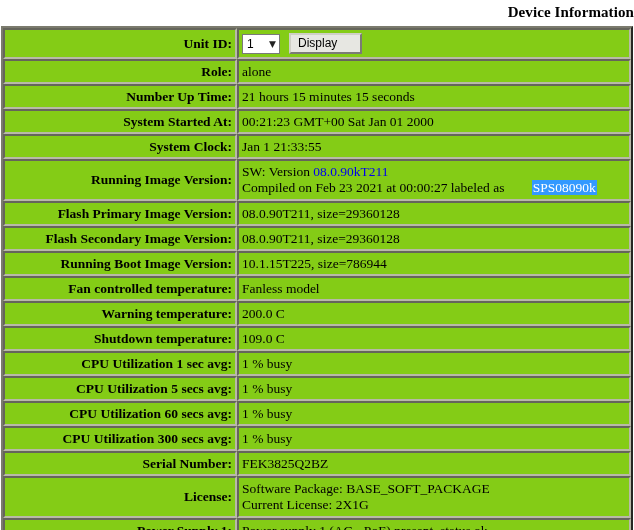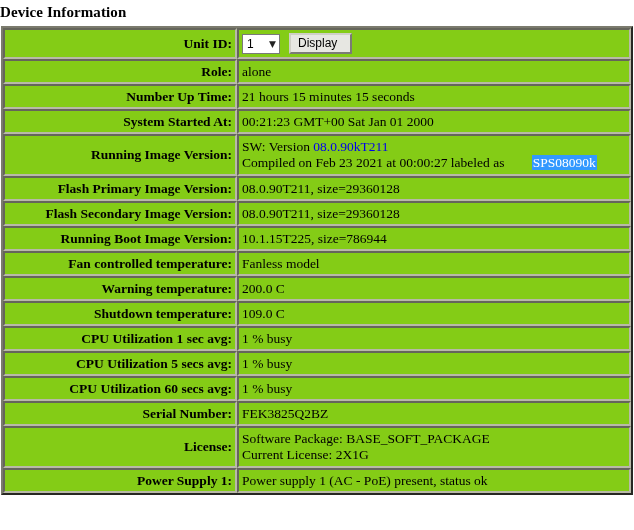--- a/index.html
+++ b/index.html
@@ -11,21 +11,21 @@
     height: 530px;
     overflow: hidden;
   }
   body {
     font-family: "Liberation Serif", "DejaVu Serif", serif;
     font-size: 13px;
     color: #000000;
   }
 
   .page-title {
-    text-align: left;
+    text-align: right;
     font-family: "Liberation Serif", "DejaVu Serif", serif;
     font-size: 15px;
     font-weight: bold;
     color: #000000;
     margin: 4px 0 5px 0;
     letter-spacing: 0.1px;
   }
 
   table.info-table {
     border-collapse: separate;
@@ -118,21 +118,21 @@
     color: #222;
     font-family: "DejaVu Sans", sans-serif;
   }
 
   button.display-button {
     font-family: "Liberation Sans", "DejaVu Sans", sans-serif;
     font-size: 12px;
     color: #000000;
     background: #e7e7e2;
     border: 2px outset #cfcfc6;
-    padding: 1px 13px 2px 7px;
+    padding: 1px 23px 2px 7px;
     height: 21px;
     line-height: 15px;
     border-radius: 0;
     cursor: pointer;
   }
 </style>
 </head>
 <body>
 
 <h1 class="page-title">Device Information</h1>
@@ -163,20 +163,24 @@
     <tr class="row-std">
       <td class="label-cell">Number Up Time:</td>
       <td class="value-cell">21 hours 15 minutes 15 seconds</td>
     </tr>
 
     <tr class="row-std">
       <td class="label-cell">System Started At:</td>
       <td class="value-cell">00:21:23 GMT+00 Sat Jan 01 2000</td>
     </tr>
 
+    <tr class="row-std">
+      <td class="label-cell">System Clock:</td>
+      <td class="value-cell">Jan 1 21:33:55</td>
+    </tr>
 
     <tr class="row-two">
       <td class="label-cell">Running Image Version:</td>
       <td class="value-cell">
         <span class="val-line">
           <span>SW: Version </span><span class="version-blue">08.0.90kT211</span>
         </span>
         <span class="val-line">
           <span>Compiled on Feb 23 2021 at 00:00:27 labeled as </span><span class="selected-text">SPS08090k</span>
         </span>
@@ -221,20 +225,24 @@
     <tr class="row-std">
       <td class="label-cell">CPU Utilization 5 secs avg:</td>
       <td class="value-cell">1 % busy</td>
     </tr>
 
     <tr class="row-std">
       <td class="label-cell">CPU Utilization 60 secs avg:</td>
       <td class="value-cell">1 % busy</td>
     </tr>
 
+    <tr class="row-std">
+      <td class="label-cell">CPU Utilization 300 secs avg:</td>
+      <td class="value-cell">1 % busy</td>
+    </tr>
 
     <tr class="row-std">
       <td class="label-cell">Serial Number:</td>
       <td class="value-cell">FEK3825Q2BZ</td>
     </tr>
 
     <tr class="row-two">
       <td class="label-cell">License:</td>
       <td class="value-cell">
         <span class="val-line">Software Package: BASE_SOFT_PACKAGE</span>

